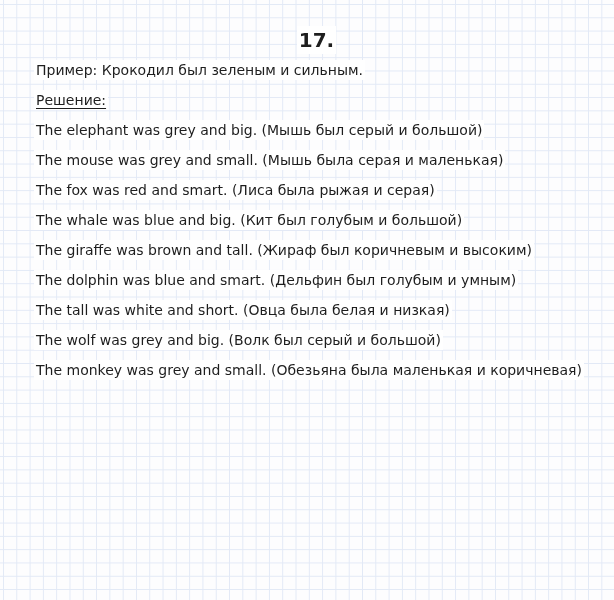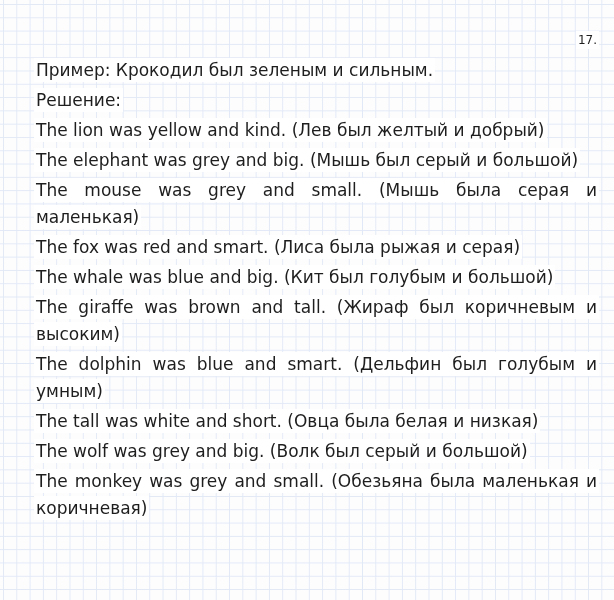--- a/index.html
+++ b/index.html
@@ -24,50 +24,50 @@
       linear-gradient(to right, var(--grid) 1px, transparent 1px),
       linear-gradient(to bottom, var(--grid) 1px, transparent 1px);
     background-size: 13.3px 13.3px;
     background-position: 3px 4px;
   }
   .sheet {
     padding: 27px 15px 0 34px;
   }
   .line {
     margin: 0 0 3px 0;
-    font-size: 17px;
+    font-size: 14px;
     line-height: 27px;
     text-align: justify;
   }
   .task-number {
-    font-size: 12px;
-    font-weight: normal;
-    text-align: right;
+    font-size: 20px;
+    font-weight: bold;
+    text-align: center;
   }
   .hl {
     background: var(--strip);
     padding: 2px 2px;
     box-decoration-break: clone;
     -webkit-box-decoration-break: clone;
   }
   .underlined {
+    text-decoration: underline;
     text-underline-offset: 3px;
   }
 </style>
 </head>
 <body>
 
 <main class="sheet">
   <p class="line task-number"><span class="hl">17.</span></p>
 
   <p class="line"><span class="hl">Пример: Крокодил был зеленым и сильным.</span></p>
 
   <p class="line"><span class="hl underlined">Решение:</span></p>
 
-  <p class="line"><span class="hl">The lion was yellow and kind. (Лев был желтый и добрый)</span></p>
   <p class="line"><span class="hl">The elephant was grey and big. (Мышь был серый и большой)</span></p>
   <p class="line"><span class="hl">The mouse was grey and small. (Мышь была серая и маленькая)</span></p>
   <p class="line"><span class="hl">The fox was red and smart. (Лиса была рыжая и серая)</span></p>
   <p class="line"><span class="hl">The whale was blue and big. (Кит был голубым и большой)</span></p>
   <p class="line"><span class="hl">The giraffe was brown and tall. (Жираф был коричневым и высоким)</span></p>
   <p class="line"><span class="hl">The dolphin was blue and smart. (Дельфин был голубым и умным)</span></p>
   <p class="line"><span class="hl">The tall was white and short. (Овца была белая и низкая)</span></p>
   <p class="line"><span class="hl">The wolf was grey and big. (Волк был серый и большой)</span></p>
   <p class="line"><span class="hl">The monkey was grey and small. (Обезьяна была маленькая и коричневая)</span></p>
 </main>

